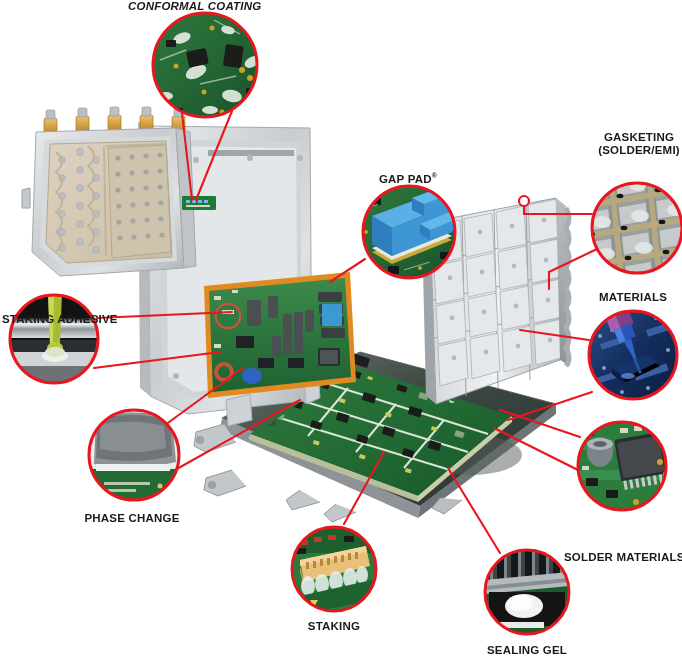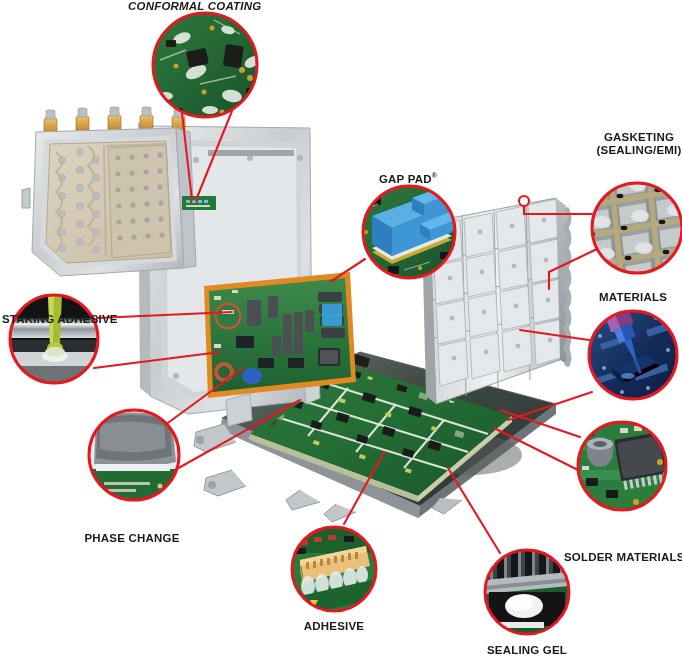--- a/index.html
+++ b/index.html
@@ -686,32 +686,32 @@
         </g>
       </g>
       <circle cx="622" cy="466" r="44" fill="none" stroke="#e8171f" stroke-width="3"></circle>
     </g>
   </svg>
 
   <div class="lbl" style="left:128px;top:0px;width:128px;font-style:italic;">CONFORMAL COATING</div>
 
   <div class="lbl" style="left:596px;top:131px;width:86px;">
     <span>GASKETING</span><br>
-    <span>(SEALING/EMI)</span>
+    <span>(SOLDER/EMI)</span>
   </div>
 
   <div class="lbl" style="left:372px;top:169px;width:72px;">
     <span>GAP PAD</span><span class="sup">®</span>
   </div>
 
   <div class="lbl" style="left:2px;top:272px;width:110px;margin-top:41px;">STAKING ADHESIVE</div>
 
   <div class="lbl" style="left:596px;top:291px;width:74px;">MATERIALS</div>
 
-  <div class="lbl" style="left:82px;top:512px;width:100px;margin-top:20px;">PHASE CHANGE</div>
-
-  <div class="lbl" style="left:298px;top:620px;width:72px;">ADHESIVE</div>
+  <div class="lbl" style="left:82px;top:512px;width:100px;">PHASE CHANGE</div>
+
+  <div class="lbl" style="left:298px;top:620px;width:72px;">STAKING</div>
 
   <div class="lbl" style="left:480px;top:644px;width:94px;">SEALING GEL</div>
 
   <div class="lbl" style="left:564px;top:519px;width:116px;margin-top:32px;">SOLDER MATERIALS</div>
 
 </div>
 
 </body></html>

